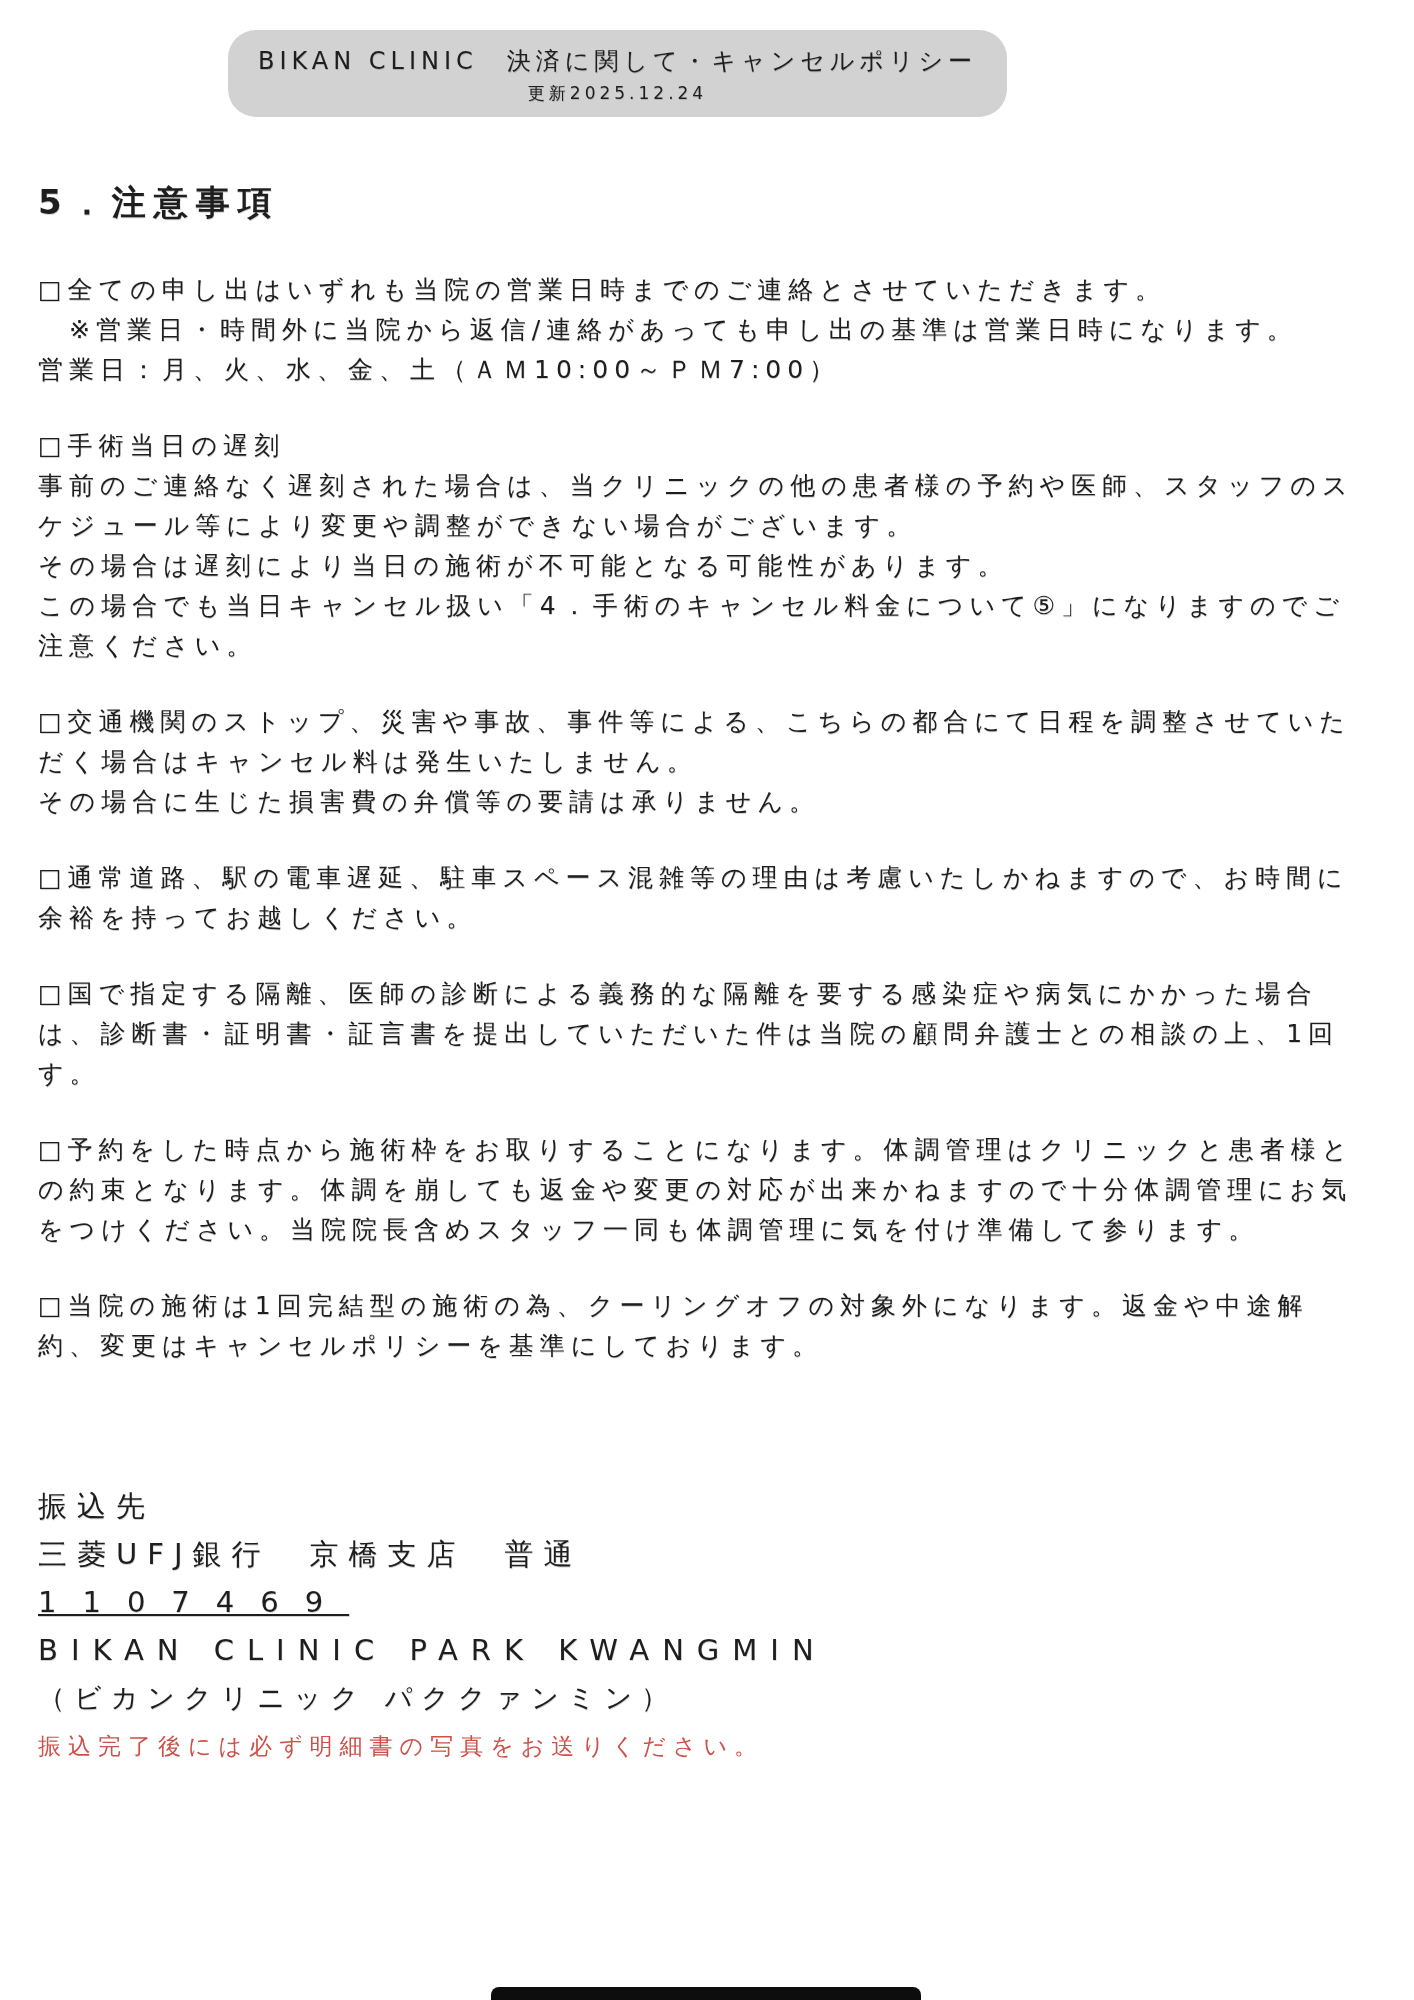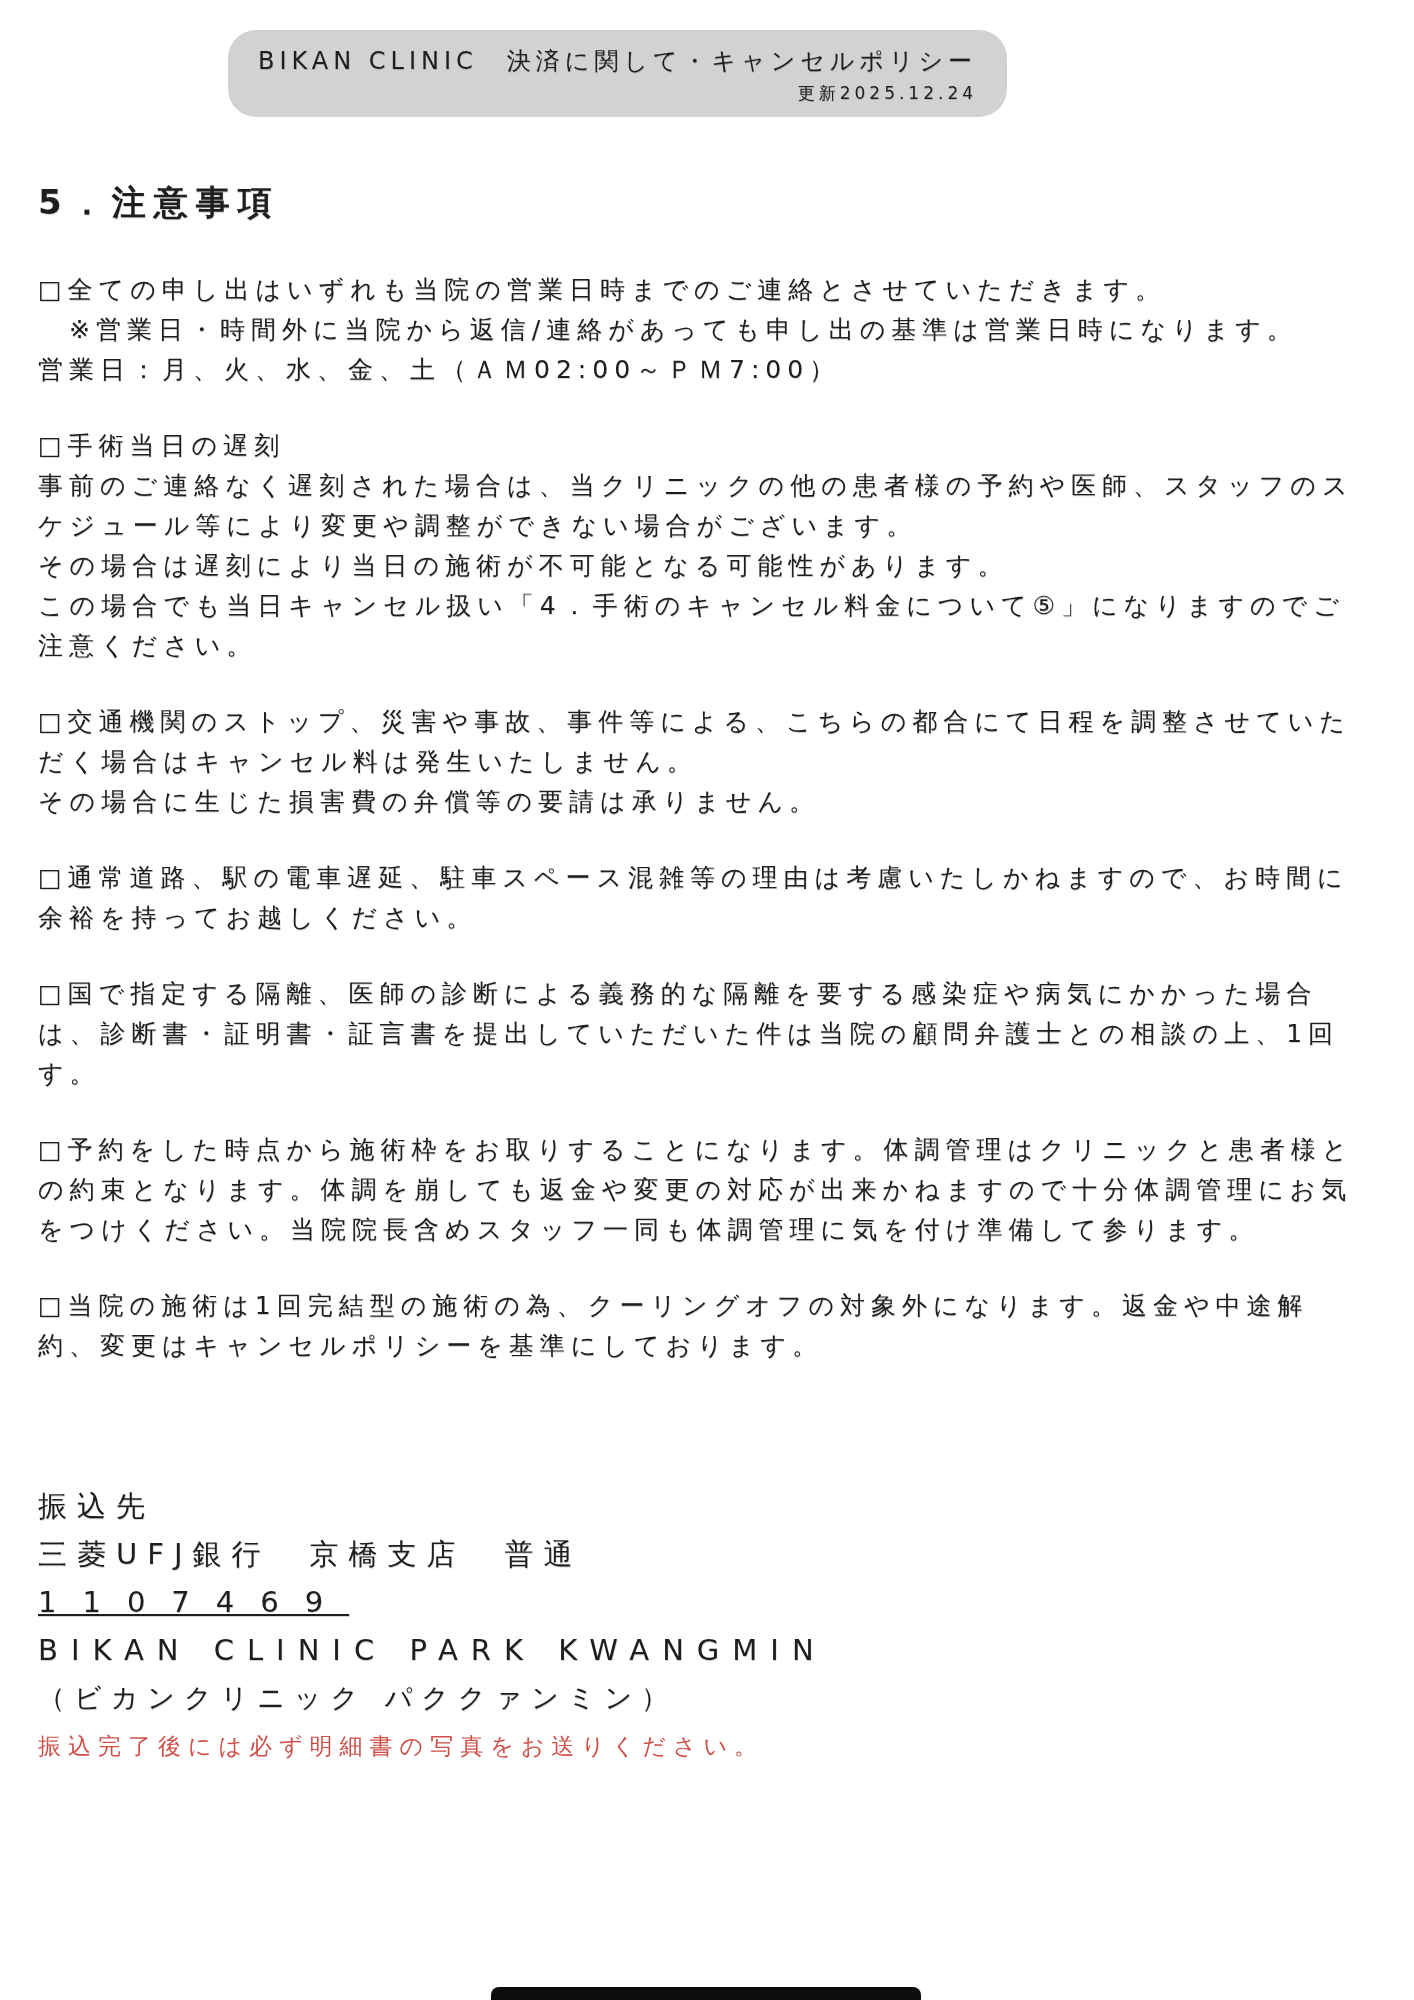--- a/index.html
+++ b/index.html
@@ -36,21 +36,20 @@
     letter-spacing: 5px;
     line-height: 34px;
     white-space: nowrap;
     text-shadow: 0.5px 1px 0.5px rgba(0,0,0,0.18);
   }
   .doc-updated {
     margin-top: 4px;
     font-size: 17px;
     letter-spacing: 4px;
     text-shadow: 0.5px 1px 0.5px rgba(0,0,0,0.15);
-    text-align: right;
   }
   
   .content {
     position: absolute;
     left: 38px;
     top: 182px;
     width: 1340px;
   }
   .section-heading {
     font-size: 34px;
@@ -111,21 +110,21 @@
     <div class="doc-updated">更新2025.12.24</div>
   </div>
 
   <div class="content">
 
     <div class="section-heading">5．注意事項</div>
 
     <div class="para">
       <div class="line">□全ての申し出はいずれも当院の営業日時までのご連絡とさせていただきます。</div>
       <div class="line">　※営業日・時間外に当院から返信/連絡があっても申し出の基準は営業日時になります。</div>
-      <div class="line">営業日：月、火、水、金、土（ＡＭ02:00～ＰＭ7:00）</div>
+      <div class="line">営業日：月、火、水、金、土（ＡＭ10:00～ＰＭ7:00）</div>
     </div>
 
     <div class="para">
       <div class="line">□手術当日の遅刻</div>
       <div class="line">事前のご連絡なく遅刻された場合は、当クリニックの他の患者様の予約や医師、スタッフのス</div>
       <div class="line">ケジュール等により変更や調整ができない場合がございます。</div>
       <div class="line">その場合は遅刻により当日の施術が不可能となる可能性があります。</div>
       <div class="line">この場合でも当日キャンセル扱い「4．手術のキャンセル料金について⑤」になりますのでご</div>
       <div class="line">注意ください。</div>
     </div>

